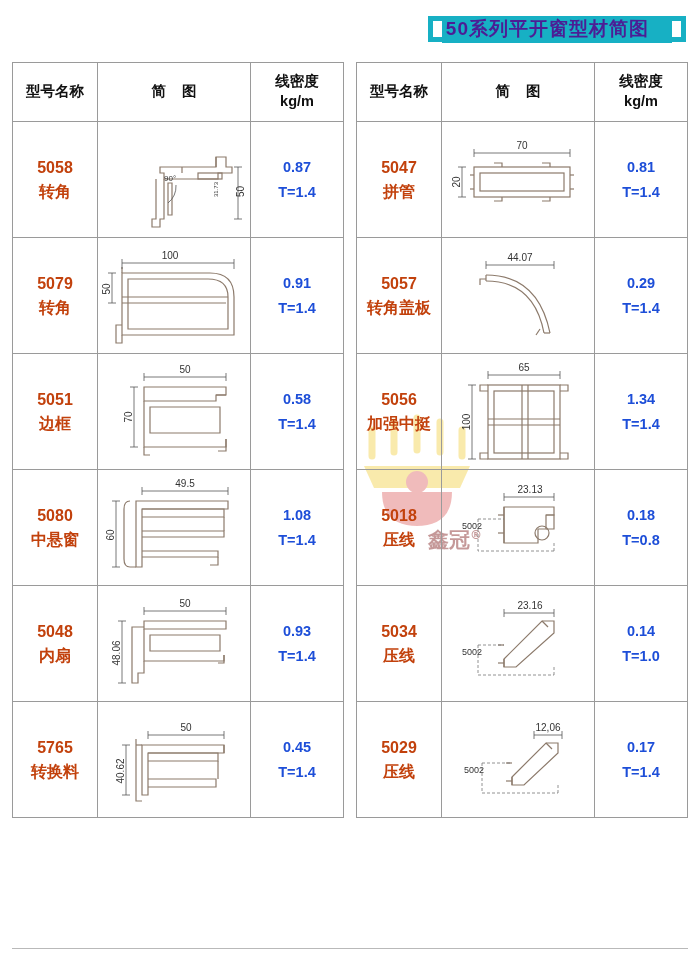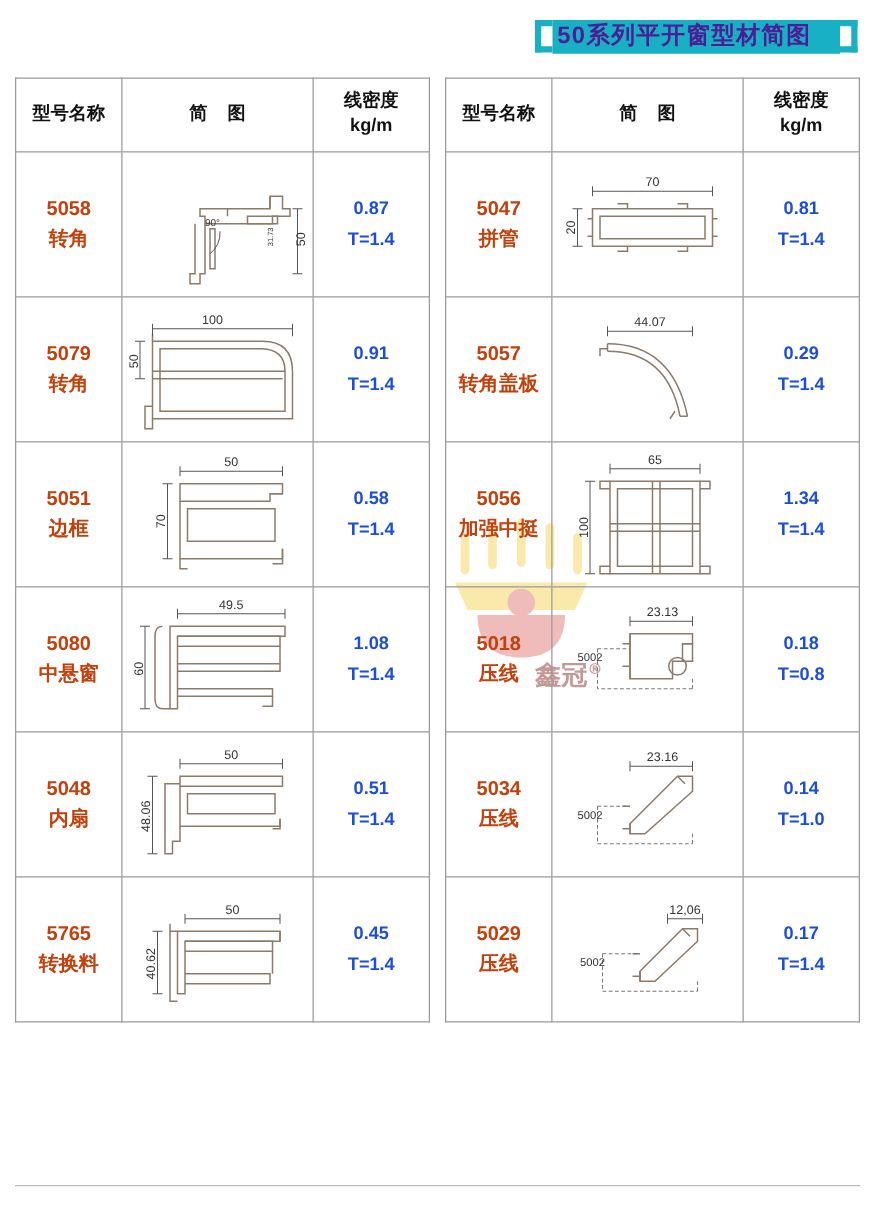--- a/index.html
+++ b/index.html
@@ -350,21 +350,21 @@
                 <line x1="24" y1="34" x2="24" y2="96"></line>
                 <line x1="20" y1="34" x2="28" y2="34"></line>
                 <line x1="20" y1="96" x2="28" y2="96"></line>
               </g>
               <text x="87" y="20" font-size="10" fill="#333" text-anchor="middle" font-family="'Liberation Sans',sans-serif">50</text>
               <text x="22" y="66" font-size="10" fill="#333" transform="rotate(-90 22 66)" text-anchor="middle" font-family="'Liberation Sans',sans-serif">48.06</text>
             </svg>
           </div>
         </td>
         <td class="dens">
-          <span>0.51</span>
+          <span>0.93</span>
           <span class="t">T=1.4</span>
         </td>
       </tr>
 
       <tr>
         <td class="model">
           <span class="code">5765</span>
           <span class="name">转换料</span>
         </td>
         <td class="fig">

